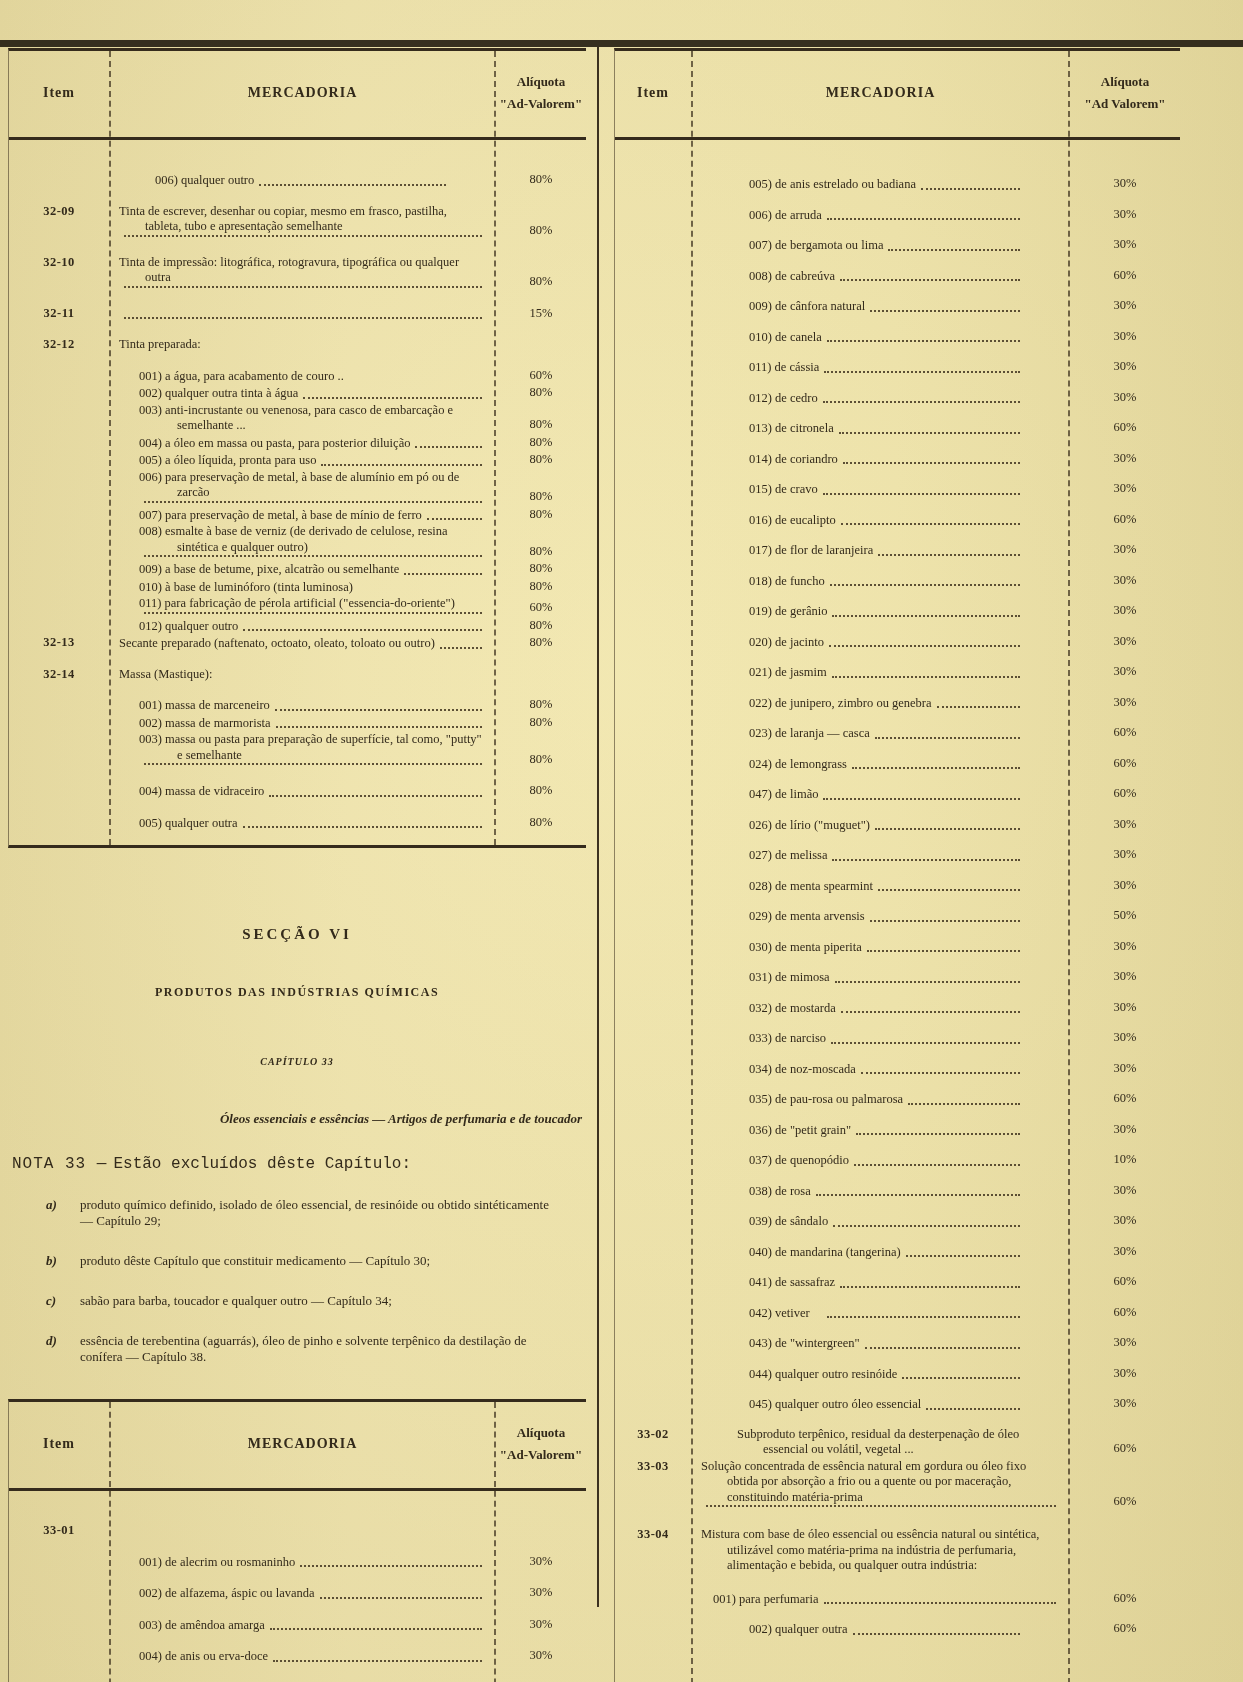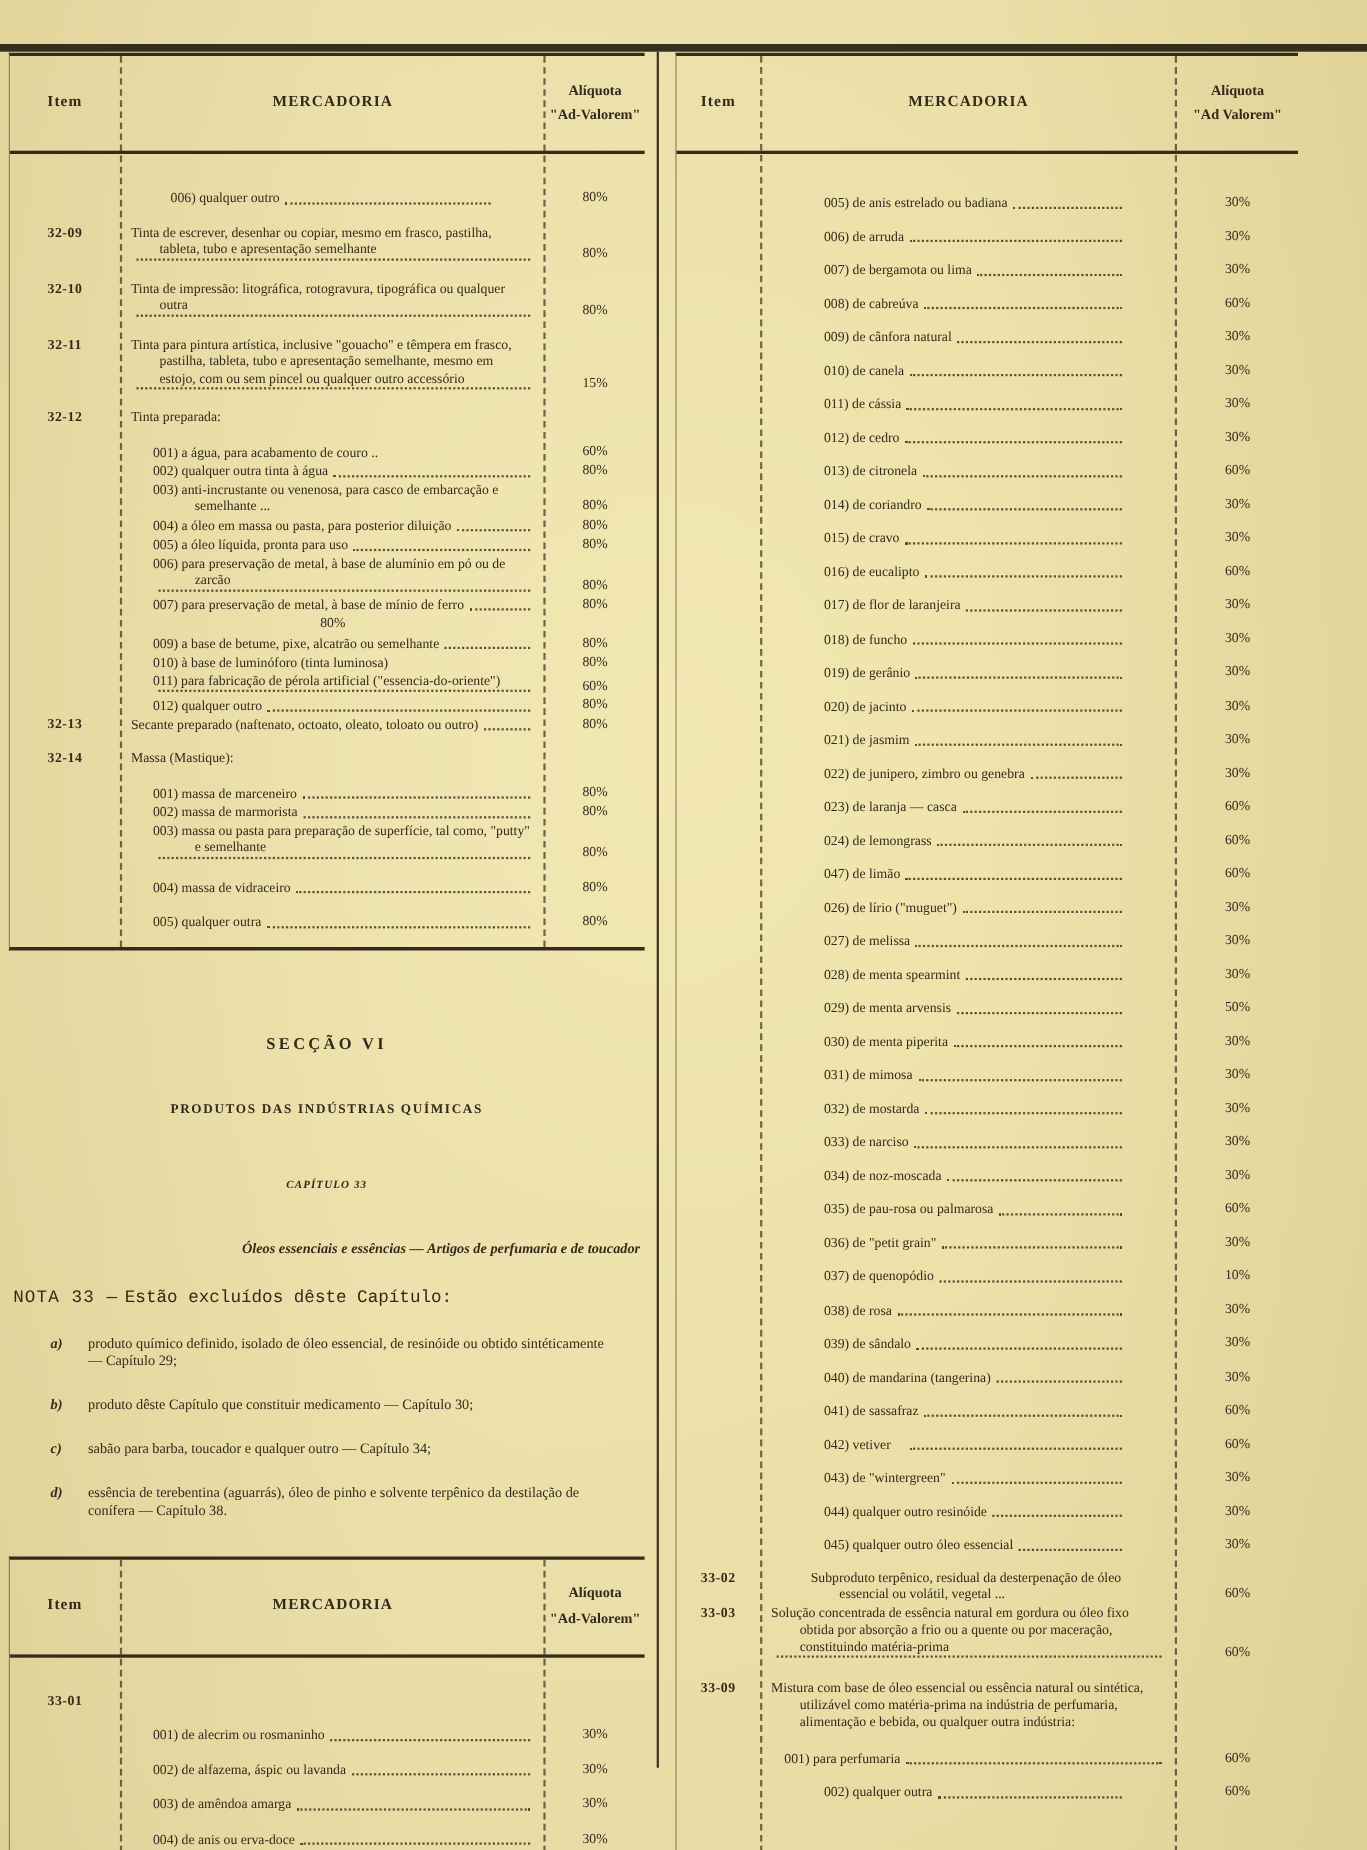--- a/index.html
+++ b/index.html
@@ -107,21 +107,20 @@
             <div class="c-item">32-10</div>
             <div class="c-desc">
               <span class="t">Tinta de impressão: litográfica, rotogravura, tipográfica ou qualquer outra</span>
               <span class="leader"></span>
             </div>
             <div class="c-rate">80%</div>
           </div>
           <div class="row sp2">
             <div class="c-item">32-11</div>
             <div class="c-desc">
-              <span class="t">Tinta para pintura artística, inclusive "gouacho" e têmpera em frasco, pastilha, tableta, tubo e apresentação semelhante, mesmo em estojo, com ou sem pincel ou qualquer outro accessório</span>
               <span class="leader"></span>
             </div>
             <div class="c-rate">15%</div>
           </div>
           <div class="row sp2">
             <div class="c-item">32-12</div>
             <div class="c-desc">
               <span class="t">Tinta preparada:</span>
             </div>
             <div class="c-rate"></div>
@@ -175,20 +174,24 @@
           <div class="row sp0">
             <div class="c-item"></div>
             <div class="c-desc sub">
               <span class="t">007) para preservação de metal, à base de mínio de ferro</span>
               <span class="leader"></span>
             </div>
             <div class="c-rate">80%</div>
           </div>
           <div class="row sp0">
             <div class="c-item"></div>
+            <div class="c-desc sub">
+              <span class="t">008) esmalte à base de verniz (de derivado de celulose, resina sintética e qualquer outro)</span>
+              <span class="leader"></span>
+            </div>
             <div class="c-rate">80%</div>
           </div>
           <div class="row sp0">
             <div class="c-item"></div>
             <div class="c-desc sub">
               <span class="t">009) a base de betume, pixe, alcatrão ou semelhante</span>
               <span class="leader"></span>
             </div>
             <div class="c-rate">80%</div>
           </div>
@@ -701,21 +704,21 @@
           </div>
           <div class="row sp0">
             <div class="c-item">33-03</div>
             <div class="c-desc">
               <span class="t">Solução concentrada de essência natural em gordura ou óleo fixo obtida por absorção a frio ou a quente ou por maceração, constituindo matéria-prima</span>
               <span class="leader"></span>
             </div>
             <div class="c-rate">60%</div>
           </div>
           <div class="row sp2">
-            <div class="c-item">33-09</div>
+            <div class="c-item">33-04</div>
             <div class="c-desc">
               <span class="t">Mistura com base de óleo essencial ou essência natural ou sintética, utilizável como matéria-prima na indústria de perfumaria, alimentação e bebida, ou qualquer outra indústria:</span>
             </div>
             <div class="c-rate"></div>
           </div>
           <div class="row sp2">
             <div class="c-item"></div>
             <div class="c-desc sub">
               <span class="t">001) para perfumaria</span>
               <span class="leader"></span>

